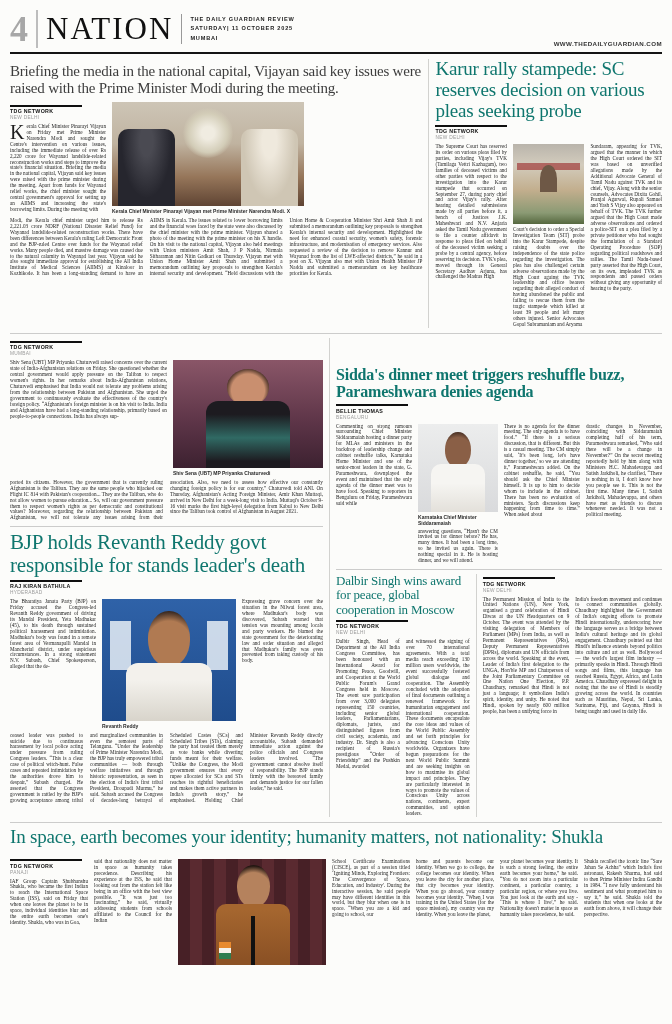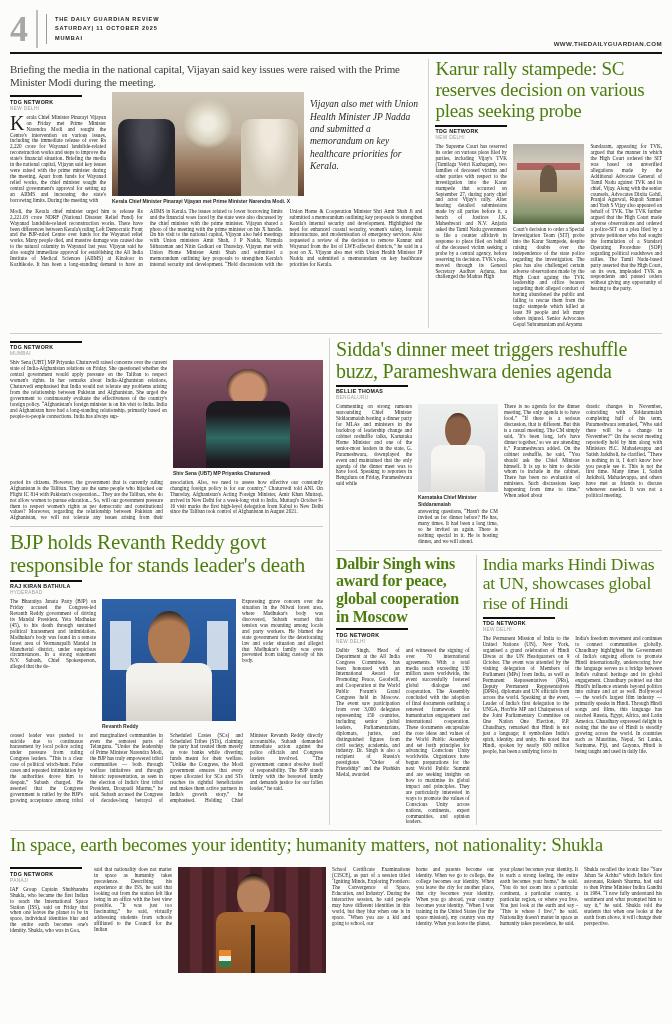--- a/index.html
+++ b/index.html
@@ -24,21 +24,21 @@
   .vr { width:1px; background:#d2d2cf; margin:0 6px; flex:0 0 1px; }
   hr.sep { border:none; border-top:1px solid #cccccb; margin:5px 0 4px 0; }
   .body { font:5.2px/1.14 "Liberation Serif", serif; text-align:justify; color:#1d1d1d; hyphens:auto; }
   .cols2 { column-count:2; column-gap:7px; }
   .cols3 { column-count:3; column-gap:7px; }
   .cols4 { column-count:4; column-gap:7px; }
   .byline { border-top:2px solid #0f0f0f; width:72px; padding-top:1.5px; margin:3px 0 4px 0; }
   .by-name { display:block; font:bold 5.3px "Liberation Sans",sans-serif; letter-spacing:0.3px; color:#111; }
   .by-loc  { display:block; font:4.8px "Liberation Sans",sans-serif; color:#9a9a9a; letter-spacing:0.3px; margin-top:1px; }
   .cap { font:bold 5px/1.3 "Liberation Sans",sans-serif; color:#2a2a2a; margin-top:2px; }
-  .serif-h { font-family:"Liberation Serif",serif; font-weight:bold; color:#4d7c0f; letter-spacing:-0.2px; }
+  .serif-h { font-family:"Liberation Serif",serif; font-weight:bold; color:#0f766e; letter-spacing:-0.2px; }
   
   .ph { position:relative; width:100%; overflow:hidden; }
   .ph-kerala { height:104px; background:linear-gradient(180deg,#cdc5b6 0%,#c0b3a0 40%,#96765a 72%,#5f4433 100%); }
   .ph-kerala .fig { position:absolute; bottom:0; width:30%; height:74%; border-radius:10px 10px 0 0; background:radial-gradient(ellipse at 50% 16%, #4a4a52 16%, #26262e 62%); }
   .ph-kerala .fig.l { left:3%; }
   .ph-kerala .fig.r { right:3%; background:radial-gradient(ellipse at 50% 16%, #efe9dd 18%, #cfc6b4 64%); }
   .ph-kerala .flowers { position:absolute; left:37%; top:6%; width:26%; height:48%; border-radius:50%; background:radial-gradient(circle,#f0ece1 18%,#d3cdb8 55%, rgba(0,0,0,0) 72%); }
   .ph-karur { height:80px; background:linear-gradient(180deg,#b9b4ab 0%,#d3ccbd 26%,#c2ae8d 58%,#8b9a74 86%,#55683f 100%); }
   .ph-karur .dome { position:absolute; left:38%; top:26%; width:24%; height:34%; border-radius:50% 50% 0 0; background:#6e5846; }
   .ph-karur .band { position:absolute; left:6%; top:24%; width:88%; height:8%; background:#9c2f2f; opacity:.65; }
@@ -53,41 +53,42 @@
   .ph-bjp .l1 { left:6%; } .ph-bjp .l2 { right:6%; }
   .ph-bjp .head { position:absolute; left:34%; top:10%; width:32%; height:46%; border-radius:48%; background:radial-gradient(circle at 50% 58%, #b07a52 58%, #3a2a22 82%); }
   .ph-bjp .torso { position:absolute; left:18%; top:52%; width:64%; height:48%; border-radius:12px 12px 0 0; background:linear-gradient(180deg,#f3f1ec 30%, #d8d4cb 100%); }
   .ph-shukla { height:106px; background:repeating-linear-gradient(90deg,#472026 0 12px,#5a2a30 12px 24px); }
   .ph-shukla .head { position:absolute; left:40%; top:6%; width:22%; height:40%; border-radius:50%; background:radial-gradient(circle at 50% 58%, #b5825d 58%, #231712 80%); }
   .ph-shukla .torso { position:absolute; left:26%; top:42%; width:50%; height:58%; border-radius:10px 10px 0 0; background:linear-gradient(180deg,#a5662f 10%, #8c5225 90%); }
   .ph-shukla .mic { position:absolute; left:49%; top:54%; width:3%; height:46%; background:#111; }
   .ph-shukla .flag { position:absolute; left:28%; bottom:6%; width:8%; height:16%; background:linear-gradient(180deg,#e88a2e 33%,#f4f2ec 33% 66%,#2e7d4f 66%); }
   
   .lead-hl { font-family:"Liberation Sans",sans-serif; font-weight:900; font-size:24px; line-height:1.0; letter-spacing:-0.6px; color:#0d0d0d; }
-  .standfirst { font-size:11px; line-height:1.15; color:#3d3d3d; letter-spacing:-0.2px; margin-top:4px; }
+  .standfirst { font-size:15px; line-height:1.15; color:#3d3d3d; letter-spacing:-0.2px; margin-top:4px; }
   .dropcap::first-letter { float:left; font-size:20px; line-height:15px; padding:1px 2px 0 0; }
   .pq { font:italic 9.5px/1.3 "Liberation Serif",serif; color:#1e1e1e; }
   
   .hl-karur { font-size:19px; line-height:1.1; font-weight:normal; }
   .hl-shiv  { font-size:17.5px; line-height:1.12; font-weight:normal; }
-  .hl-sidda { font-size:20px; line-height:1.1; font-weight:normal; }
+  .hl-sidda { font-size:16px; line-height:1.1; font-weight:bold;margin-top:28px; }
   .hl-bjp   { font-size:21px; line-height:1.08; font-weight:normal; }
-  .hl-dalbir{ font-size:16px; line-height:1.1; font-weight:bold; }
+  .hl-dalbir{ font-size:13px; line-height:1.1; font-weight:normal; }
   .hl-hindi { font-size:17.5px; line-height:1.12; font-weight:normal; }
   .hl-shukla{ font-size:19px; line-height:1.1; font-weight:normal; margin-bottom:11px; }
 </style>
 </head>
 <body>
 
 <div class="page">
 
   <header class="masthead">
     <div class="mast-left">
       <span class="page-num">4</span>
       <span class="mast-bar"></span>
+      <span class="section-name">NATION</span>
       <span class="mast-thin"></span>
       <div class="pub-info">
         <div>THE DAILY GUARDIAN REVIEW</div>
         <div>SATURDAY| 11 OCTOBER 2025</div>
         <div>MUMBAI</div>
       </div>
     </div>
     <div class="website">WWW.THEDAILYGUARDIAN.COM</div>
   </header>
   <div class="mast-rule"></div>
@@ -104,23 +105,20 @@
           <div class="body dropcap">Kerala Chief Minister Pinarayi Vijayan on Friday met Prime Minister Narendra Modi and sought the Centre's intervention on various issues, including the immediate release of over Rs 2,220 crore for Wayanad landslide-related reconstruction works and steps to improve the state's financial situation. Briefing the media in the national capital, Vijayan said key issues were raised with the prime minister during the meeting. Apart from funds for Wayanad relief works, the chief minister sought the central government's approval for setting up an AIIMS and increasing the state's borrowing limits. During the meeting with</div>
         </div>
         <figure style="flex:0 0 192px; min-width:0;">
           <div class="ph ph-kerala">
             <span class="fig l"></span>
             <span class="flowers"></span>
             <span class="fig r"></span>
           </div>
           <figcaption class="cap">Kerala Chief Minister Pinarayi Vijayan met Prime Minister Narendra Modi. X</figcaption>
         </figure>
-        <div style="flex:1; min-width:0; padding-top:6px;">
-          <div class="pq">Vijayan also met with Union Health Minister JP Nadda and submitted a memorandum on key healthcare priorities for Kerala.</div>
-        </div>
       </div>
       <div class="body cols3" style="margin-top:4px;">Modi, the Kerala chief minister urged him to release Rs 2,221.03 crore NDRF (National Disaster Relief Fund) for Wayanad landslide-related reconstruction works. There have been differences between Kerala's ruling Left Democratic Front and the BJP-ruled Centre over funds for the Wayanad relief works. Many people died, and massive damage was caused due to the natural calamity in Wayanad last year. Vijayan said he also sought immediate approval for establishing the All India Institute of Medical Sciences (AIIMS) at Kinaloor in Kozhikode. It has been a long-standing demand to have an AIIMS in Kerala. The issues related to lower borrowing limits and the financial woes faced by the state were also discussed by the chief minister with the prime minister. Vijayan shared a photo of the meeting with the prime minister on his X handle. On his visit to the national capital, Vijayan also held meetings with Union ministers Amit Shah, J P Nadda, Nirmala Sitharaman and Nitin Gadkari on Thursday. Vijayan met with Union Home Minister Amit Shah and submitted a memorandum outlining key proposals to strengthen Kerala's internal security and development. “Held discussions with the Union Home &amp; Cooperation Minister Shri Amit Shah Ji and submitted a memorandum outlining key proposals to strengthen Kerala's internal security and development. Highlighted the need for enhanced coastal security, women's safety, forensic infrastructure, and modernisation of emergency services. Also requested a review of the decision to remove Kannur and Wayanad from the list of LWE-affected districts,” he said in a post on X. Vijayan also met with Union Health Minister JP Nadda and submitted a memorandum on key healthcare priorities for Kerala.</div>
     </article>
     <div class="vr"></div>
     <article style="flex:1; min-width:0;">
       <h2 class="serif-h hl-karur">Karur rally stampede: SC reserves decision on various pleas seeking probe</h2>
       <div class="byline">
         <span class="by-name">TDG NETWORK</span>
         <span class="by-loc">NEW DELHI</span>
       </div>
@@ -219,21 +217,20 @@
             <span class="by-name">TDG NETWORK</span>
             <span class="by-loc">NEW DELHI</span>
           </div>
           <div class="row" style="gap:6px;">
             <div class="body" style="flex:1; min-width:0;">Dalbir Singh, Head of Department at the All India Congress Committee, has been honoured with an International Award for Promoting Peace, Goodwill, and Cooperation at the World Public Forum's Grand Congress held in Moscow. The event saw participation from over 3,000 delegates representing 150 countries, including senior global leaders, Parliamentarians, diplomats, jurists, and distinguished figures from civil society, academia, and industry. Dr. Singh is also a recipient of Russia's prestigious “Order of Friendship” and the Pushkin Medal, awarded</div>
             <div class="body" style="flex:1; min-width:0;">and witnessed the signing of over 70 international agreements. With a total media reach exceeding 130 million users worldwide, the event successfully fostered global dialogue and cooperation. The Assembly concluded with the adoption of final documents outlining a renewed framework for humanitarian engagement and international cooperation. These documents encapsulate the core ideas and values of the World Public Assembly and set forth principles for advancing Conscious Unity worldwide. Organizers have begun preparations for the next World Public Summit and are seeking insights on how to maximise its global impact and principles. They are particularly interested in ways to promote the values of Conscious Unity across nations, continents, expert communities, and opinion leaders.</div>
           </div>
         </article>
         <div class="vr"></div>
         <article style="flex:1; min-width:0;">
-          <h2 class="serif-h hl-hindi">India marks Hindi Diwas at UN, showcases global rise of Hindi</h2>
           <div class="byline">
             <span class="by-name">TDG NETWORK</span>
             <span class="by-loc">NEW DELHI</span>
           </div>
           <div class="row" style="gap:6px;">
             <div class="body" style="flex:1; min-width:0;">The Permanent Mission of India to the United Nations (UN), New York, organised a grand celebration of Hindi Diwas at the UN Headquarters on 9 October. The event was attended by the visiting delegation of Members of Parliament (MPs) from India, as well as Permanent Representatives (PRs), Deputy Permanent Representatives (DPRs), diplomats and UN officials from across the world. Speaking at the event, Leader of India's first delegation to the UNGA, Hon'ble MP and Chairperson of the Joint Parliamentary Committee on One Nation One Election, P.P. Chaudhary, remarked that Hindi is not just a language; it symbolizes India's spirit, identity, and unity. He noted that Hindi, spoken by nearly 600 million people, has been a unifying force in</div>
             <div class="body" style="flex:1; min-width:0;">India's freedom movement and continues to connect communities globally. Chaudhary highlighted the Government of India's ongoing efforts to promote Hindi internationally, underscoring how the language serves as a bridge between India's cultural heritage and its global engagement. Chaudhary pointed out that Hindi's influence extends beyond politics into culture and art as well. Bollywood — the world's largest film industry — primarily speaks in Hindi. Through Hindi songs and films, this language has reached Russia, Egypt, Africa, and Latin America. Chaudhary expressed delight in noting that the use of Hindi is steadily growing across the world. In countries such as Mauritius, Nepal, Sri Lanka, Suriname, Fiji, and Guyana, Hindi is being taught and used in daily life.</div>
           </div>
         </article>
       </div>

